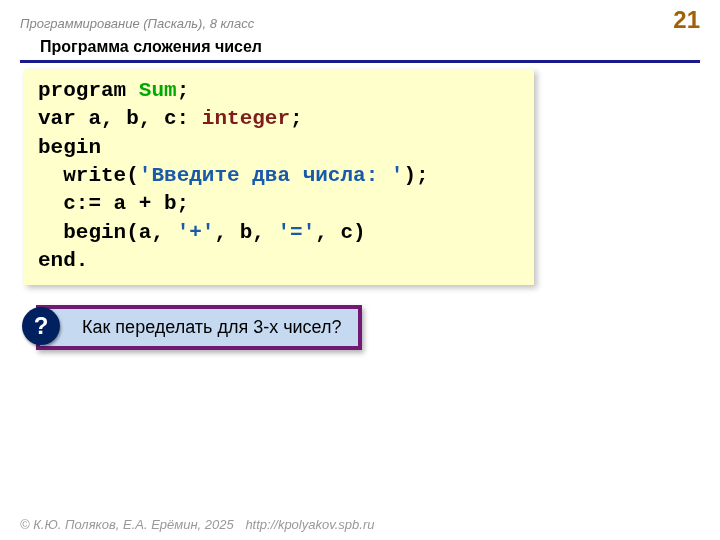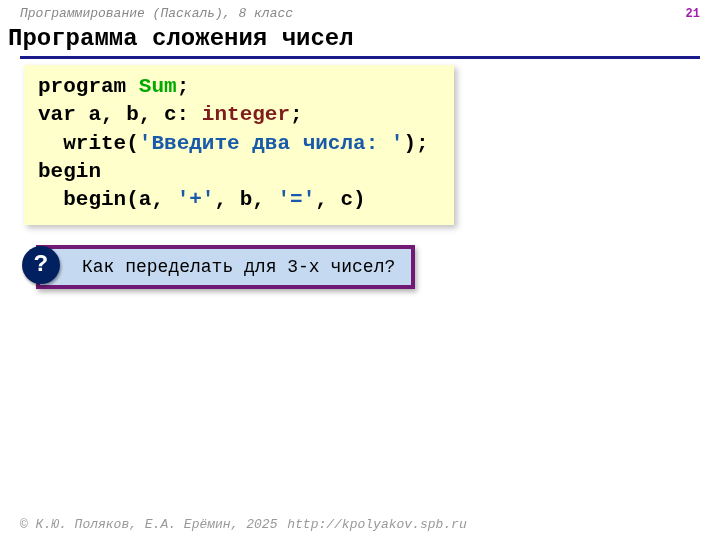--- a/index.html
+++ b/index.html
@@ -1,53 +1,53 @@
 <!DOCTYPE html>
 <html><head>
   <meta charset="utf-8">
   <style>
-    * { margin: 0; padding: 0; box-sizing: border-box; font-family: Liberation Mono, monospace; }
+    * { margin: 0; padding: 0; box-sizing: border-box; }
     body {
       width: 720px;
       height: 540px;
       background: #ffffff;
       font-family: Arial, sans-serif;
       position: relative;
       overflow: hidden;
     }
     .header {
       padding: 6px 20px 2px 20px;
       display: flex;
       justify-content: space-between;
       align-items: baseline;
     }
     .header-subject {
       font-size: 13px;
       font-style: italic;
       color: #888888;
     }
     .header-pagenum {
-      font-size: 12px;
+      font-size: 24px;
       font-weight: bold;
-      color: #a21caf;
+      color: #a16207;
     }
     .title {
-      font-size: 24px;
+      font-size: 16px;
       font-weight: bold;
       color: #000000;
-      padding: 2px 24px 4px 8px;
+      padding: 2px 24px 4px 40px;
     }
     .title-underline {
       height: 3px;
       background: #1a1a8a;
       margin: 0 20px 6px 20px;
     }
     .codebox {
       margin: 0 0 0 24px;
-      width: 430px;
+      width: 510px;
       background: #ffffcc;
       padding: 8px 14px 10px 14px;
       font-family: "Courier New", monospace;
       font-size: 21px;
       font-weight: bold;
       line-height: 1.35;
       box-shadow: 3px 3px 6px rgba(0,0,0,0.25);
       color: #000000;
     }
     .codebox .kw { color: #000000; }
@@ -87,39 +87,41 @@
       box-shadow: 1px 2px 3px rgba(0,0,0,0.4);
     }
     .footer {
       position: absolute;
       bottom: 8px;
       left: 20px;
       font-size: 13px;
       font-style: italic;
       color: #999999;
     }
-    .footer .url { margin-left: 2px; }
+    .footer .url { margin-left: 8px; }
   </style>
 </head>
 <body>
 
 <div class="header">
   <span class="header-subject">Программирование (Паскаль), 8 класс</span>
   <span class="header-pagenum">21</span>
 </div>
 
 <div class="title">Программа сложения чисел</div>
 <div class="title-underline"></div>
 
 <div class="codebox">
   <div><span class="kw">program </span><span class="name">Sum</span><span class="kw">;</span></div>
   <div><span class="kw">var a, b, c: </span><span class="type">integer</span><span class="kw">;</span></div>
+  <div><span class="kw">begin</span></div>
   <div><span class="indent"></span><span class="kw">write(</span><span class="str">'Введите два числа: '</span><span class="kw">);</span></div>
-  <div><span class="kw">begin</span></div>
+  <div><span class="indent"></span><span class="kw">c:= a + b;</span></div>
   <div><span class="indent"></span><span class="kw">begin(a, </span><span class="str">'+'</span><span class="kw">, b, </span><span class="str">'='</span><span class="kw">, c)</span></div>
+  <div><span class="kw">end.</span></div>
 </div>
 
 <div class="question-row">
   <div class="question-badge">?</div>
   <div class="question-bubble">Как переделать для 3-х чисел?</div>
 </div>
 
 <div class="footer">
   <span>© К.Ю. Поляков, Е.А. Ерёмин, 2025</span>
   <span class="url">http://kpolyakov.spb.ru</span>

